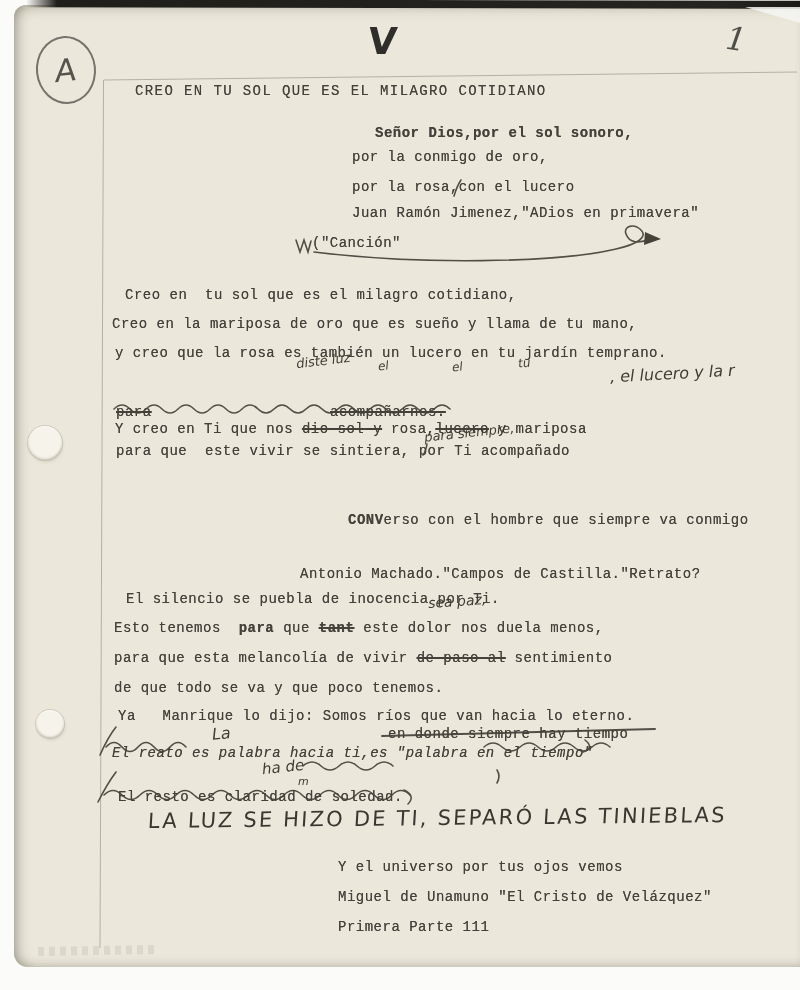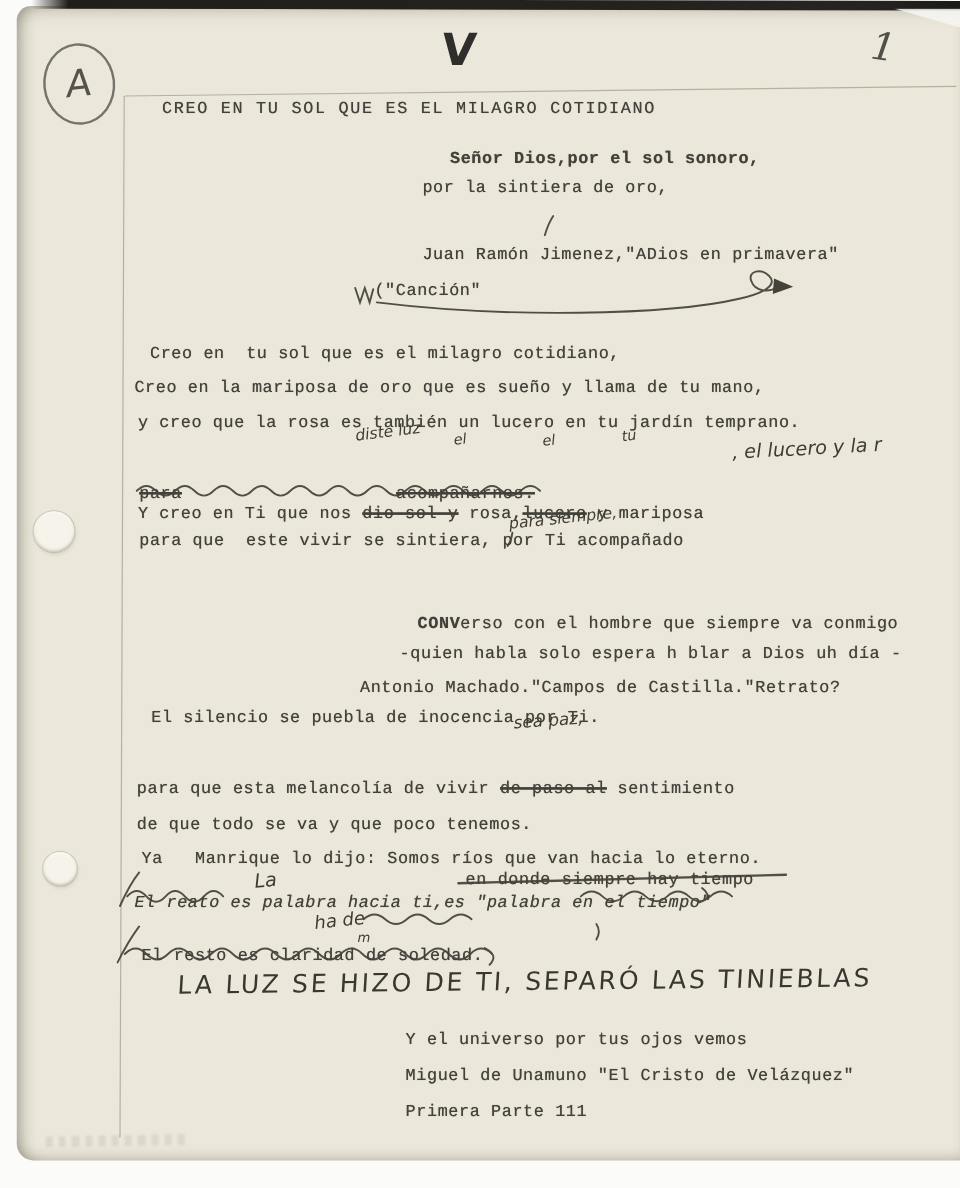--- a/index.html
+++ b/index.html
@@ -61,40 +61,41 @@
 
   <div class="circleA">
     <span>A</span>
   </div>
   <div class="mark-v">V</div>
   <div class="mark-1">1</div>
 
   <div class="tw tws" style="left:135px;top:84px;">CREO EN TU SOL QUE ES EL MILAGRO COTIDIANO</div>
 
   <div class="tw" style="left:375px;top:126px;font-weight:bold;">Señor Dios,por el sol sonoro,</div>
-  <div class="tw" style="left:352px;top:150px;">por la sintiera de oro,</div>
+  <div class="tw" style="left:352px;top:150px;">por la conmigo de oro,</div>
+  <div class="tw" style="left:352px;top:180px;">por la rosa,con el lucero</div>
   <div class="tw" style="left:352px;top:206px;">Juan Ramón Jimenez,"ADios en primavera"</div>
   <div class="tw" style="left:312px;top:236px;">("Canción"</div>
 
   <div class="tw" style="left:125px;top:288px;text-align:center;">Creo en  tu sol que es el milagro cotidiano,</div>
   <div class="tw" style="left:112px;top:317px;">Creo en la mariposa de oro que es sueño y llama de tu mano,</div>
   <div class="tw" style="left:115px;top:346px;">y creo que la rosa es también un lucero en tu jardín temprano.</div>
 
   <div class="tw" style="left:115px;top:377px;margin-top:45px;"><span>Y creo en Ti que nos </span><span class="st">dio sol</span><span class="st"> y</span><span> rosa,</span><span class="st">lucero</span><span> y mariposa</span></div>
 
   <div class="tw st" style="left:116px;top:405px;">para</div>
   <div class="tw st" style="left:330px;top:405px;">acompañarnos.</div>
   <div class="tw" style="left:116px;top:444px;">para que  este vivir se sintiera, por Ti acompañado</div>
 
 
   <div class="tw" style="left:348px;top:513px;"><span class="bold">CONV</span><span>erso con el hombre que siempre va conmigo</span></div>
-  <div class="tw" style="left:333px;top:538px;">-quien habla solo espera h blar a Dios uh día -</div>
   <div class="tw" style="left:300px;top:567px;">Antonio Machado."Campos de Castilla."Retrato?</div>
 
   <div class="tw" style="left:126px;top:592px;">El silencio se puebla de inocencia por Ti.</div>
+  <div class="tw" style="left:114px;top:621px;"><span>Esto tenemos  </span><span class="bold">para</span><span> que </span><span class="st bold">tant</span><span> este dolor nos duela menos,</span></div>
   <div class="tw" style="left:114px;top:651px;"><span>para que esta melancolía de vivir </span><span class="st">de paso al</span><span> sentimiento</span></div>
   <div class="tw" style="left:114px;top:681px;">de que todo se va y que poco tenemos.</div>
   <div class="tw" style="left:118px;top:709px;">Ya   Manrique lo dijo: Somos ríos que van hacia lo eterno.</div>
   <div class="tw" style="left:388px;top:727px;">en donde siempre hay tiempo</div>
   <div class="tw" style="left:112px;top:746px;font-style:italic;"><span>El reato</span><span> es palabra hacia ti,es "palabra </span><span>en el tiempo"</span></div>
   <div class="tw" style="left:118px;top:790px;">El resto es claridad de soledad.</div>
 
   <div class="tw" style="left:338px;top:860px;">Y el universo por tus ojos vemos</div>
   <div class="tw" style="left:338px;top:890px;">Miguel de Unamuno "El Cristo de Velázquez"</div>
   <div class="tw" style="left:338px;top:920px;">Primera Parte 111</div>

